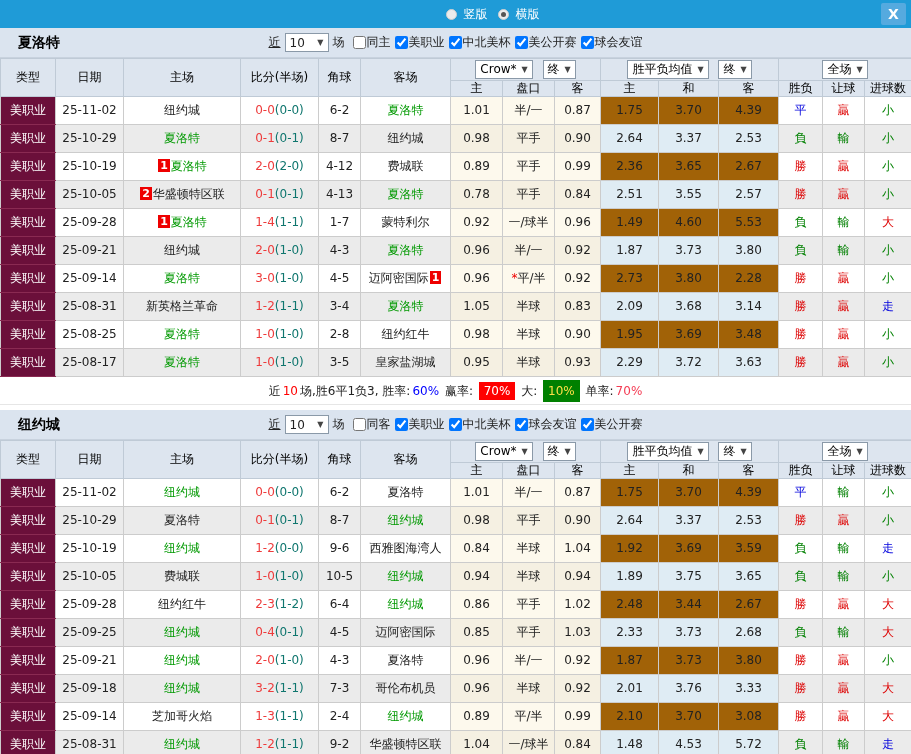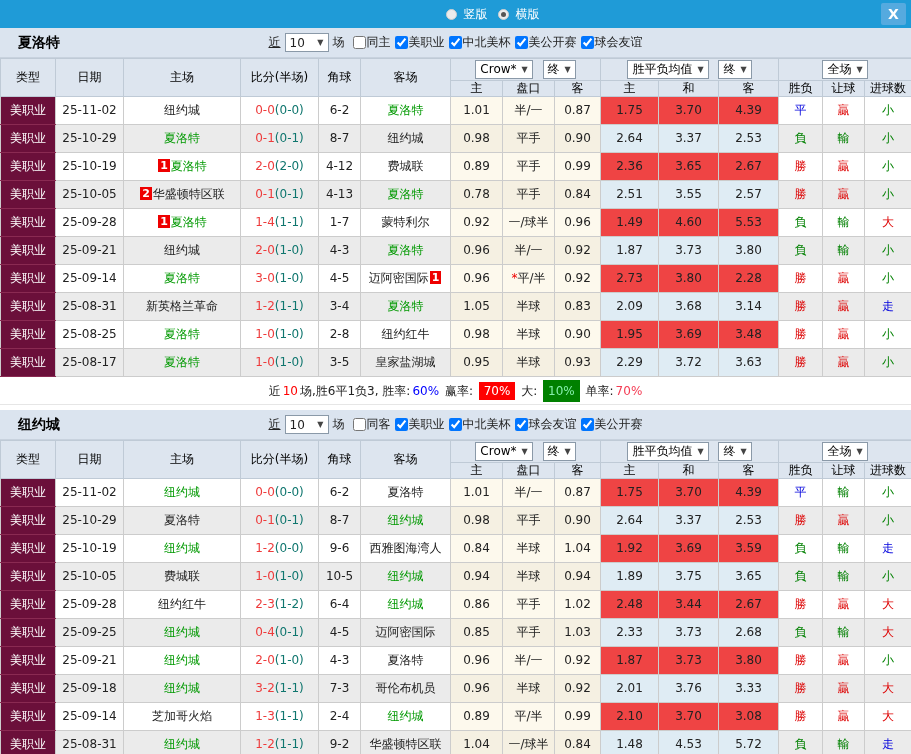--- a/index.html
+++ b/index.html
@@ -39,39 +39,39 @@
   th, td { border: 1px solid #ccc; text-align: center; padding: 0;
     overflow: hidden; white-space: nowrap; }
   thead th { background: #dde5ef; font-weight: normal; border-color: #bfcad6; color: #000; }
   thead tr.hrow1 th { height: 22px; }
   thead tr.hrow2 th { height: 16px; line-height: 15px; }
   thead th.group .fselect { margin: 0 3px; display: inline-flex; }
   tbody td { height: 28px; line-height: 27px; background: #fff; }
   tbody tr:nth-child(even) td { background: #ebebeb; }
   tbody tr td.c-odds { background: #fdf9ed; }
   tbody tr:nth-child(even) td.c-odds { background: #f5f0e2; }
-  tbody tr td.c-avg { background: #ef4444; }
+  tbody tr td.c-avg { background: #a16207; }
   tbody tr:nth-child(even) td.c-avg { background: #dfecf4; }
   tbody tr td.c-type { background: #6b0f3a; color: #fff; border-color: #8a2a52 #ccc; }
 
   .green-team { color: #009900; }
   .score-ft { color: #ee3b3b; }
   .score-ht { color: #0f766e; }
   .badge { display: inline-block; background: #ee0000; color: #fff; font-size: 11px;
     line-height: 13px; height: 13px; padding: 0 2px; margin: 0 1px; font-weight: bold; vertical-align: 1px; }
   .star { color: #ee0000; }
   .t-red { color: #dd0000; } .t-green { color: #008000; } .t-blue { color: #0000dd; }
 
   
   .summary { height: 28px; line-height: 28px; text-align: center; font-size: 12px;
     background: #fff; border-bottom: 1px solid #e6e6e6; }
   .summary span { margin: 0 1px; }
   .seg-red { color: #ff0000; } .seg-blue { color: #0000ff; } .seg-pink { color: #f43b53; }
   .seg-boxred { background: #ff0000; color: #fff; padding: 2px 5px; }
-  .seg-boxgreen { background: #008000; color: #86efac; padding: 4px 5px; }
+  .seg-boxgreen { background: #008000; color: #fde047; padding: 4px 5px; }
   .gap { height: 5px; background: #fff; }
 </style>
 </head>
 <body>
 
 <div class="titlebar">
   <span class="title">近期战绩</span>
   <span class="radio"></span>
   <span class="radio-label">竖版</span>
   <span class="radio checked"></span>

